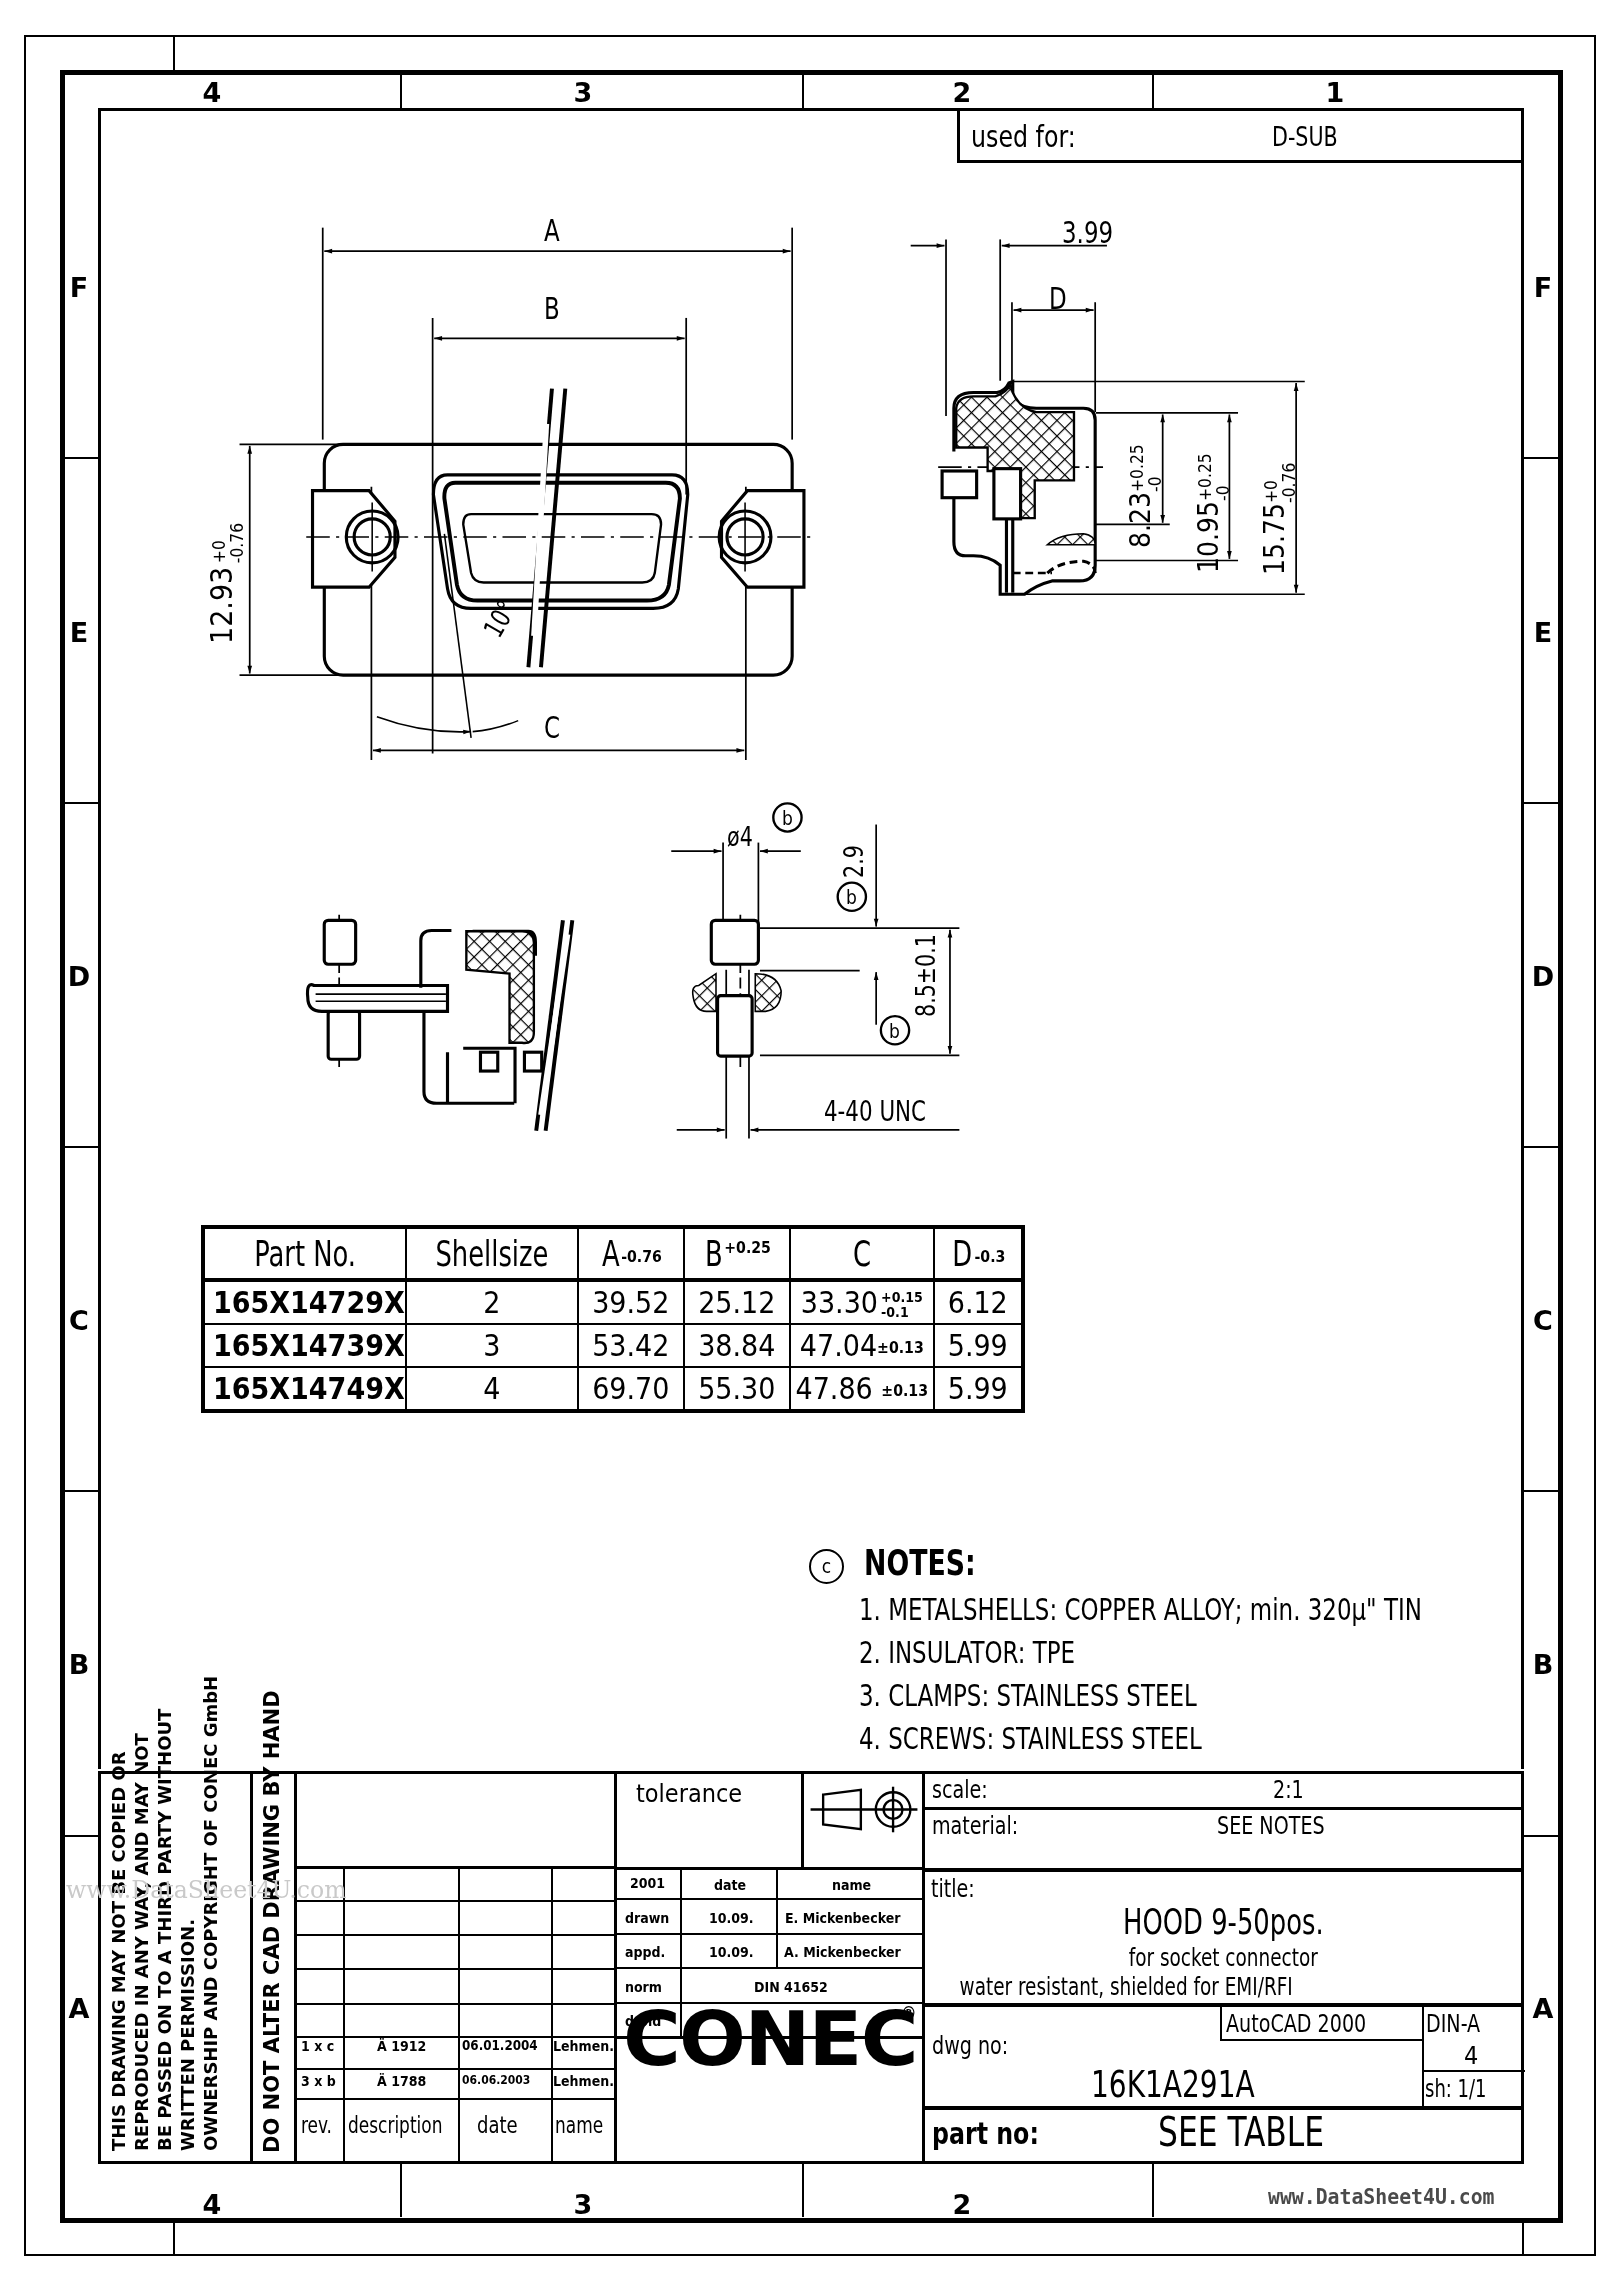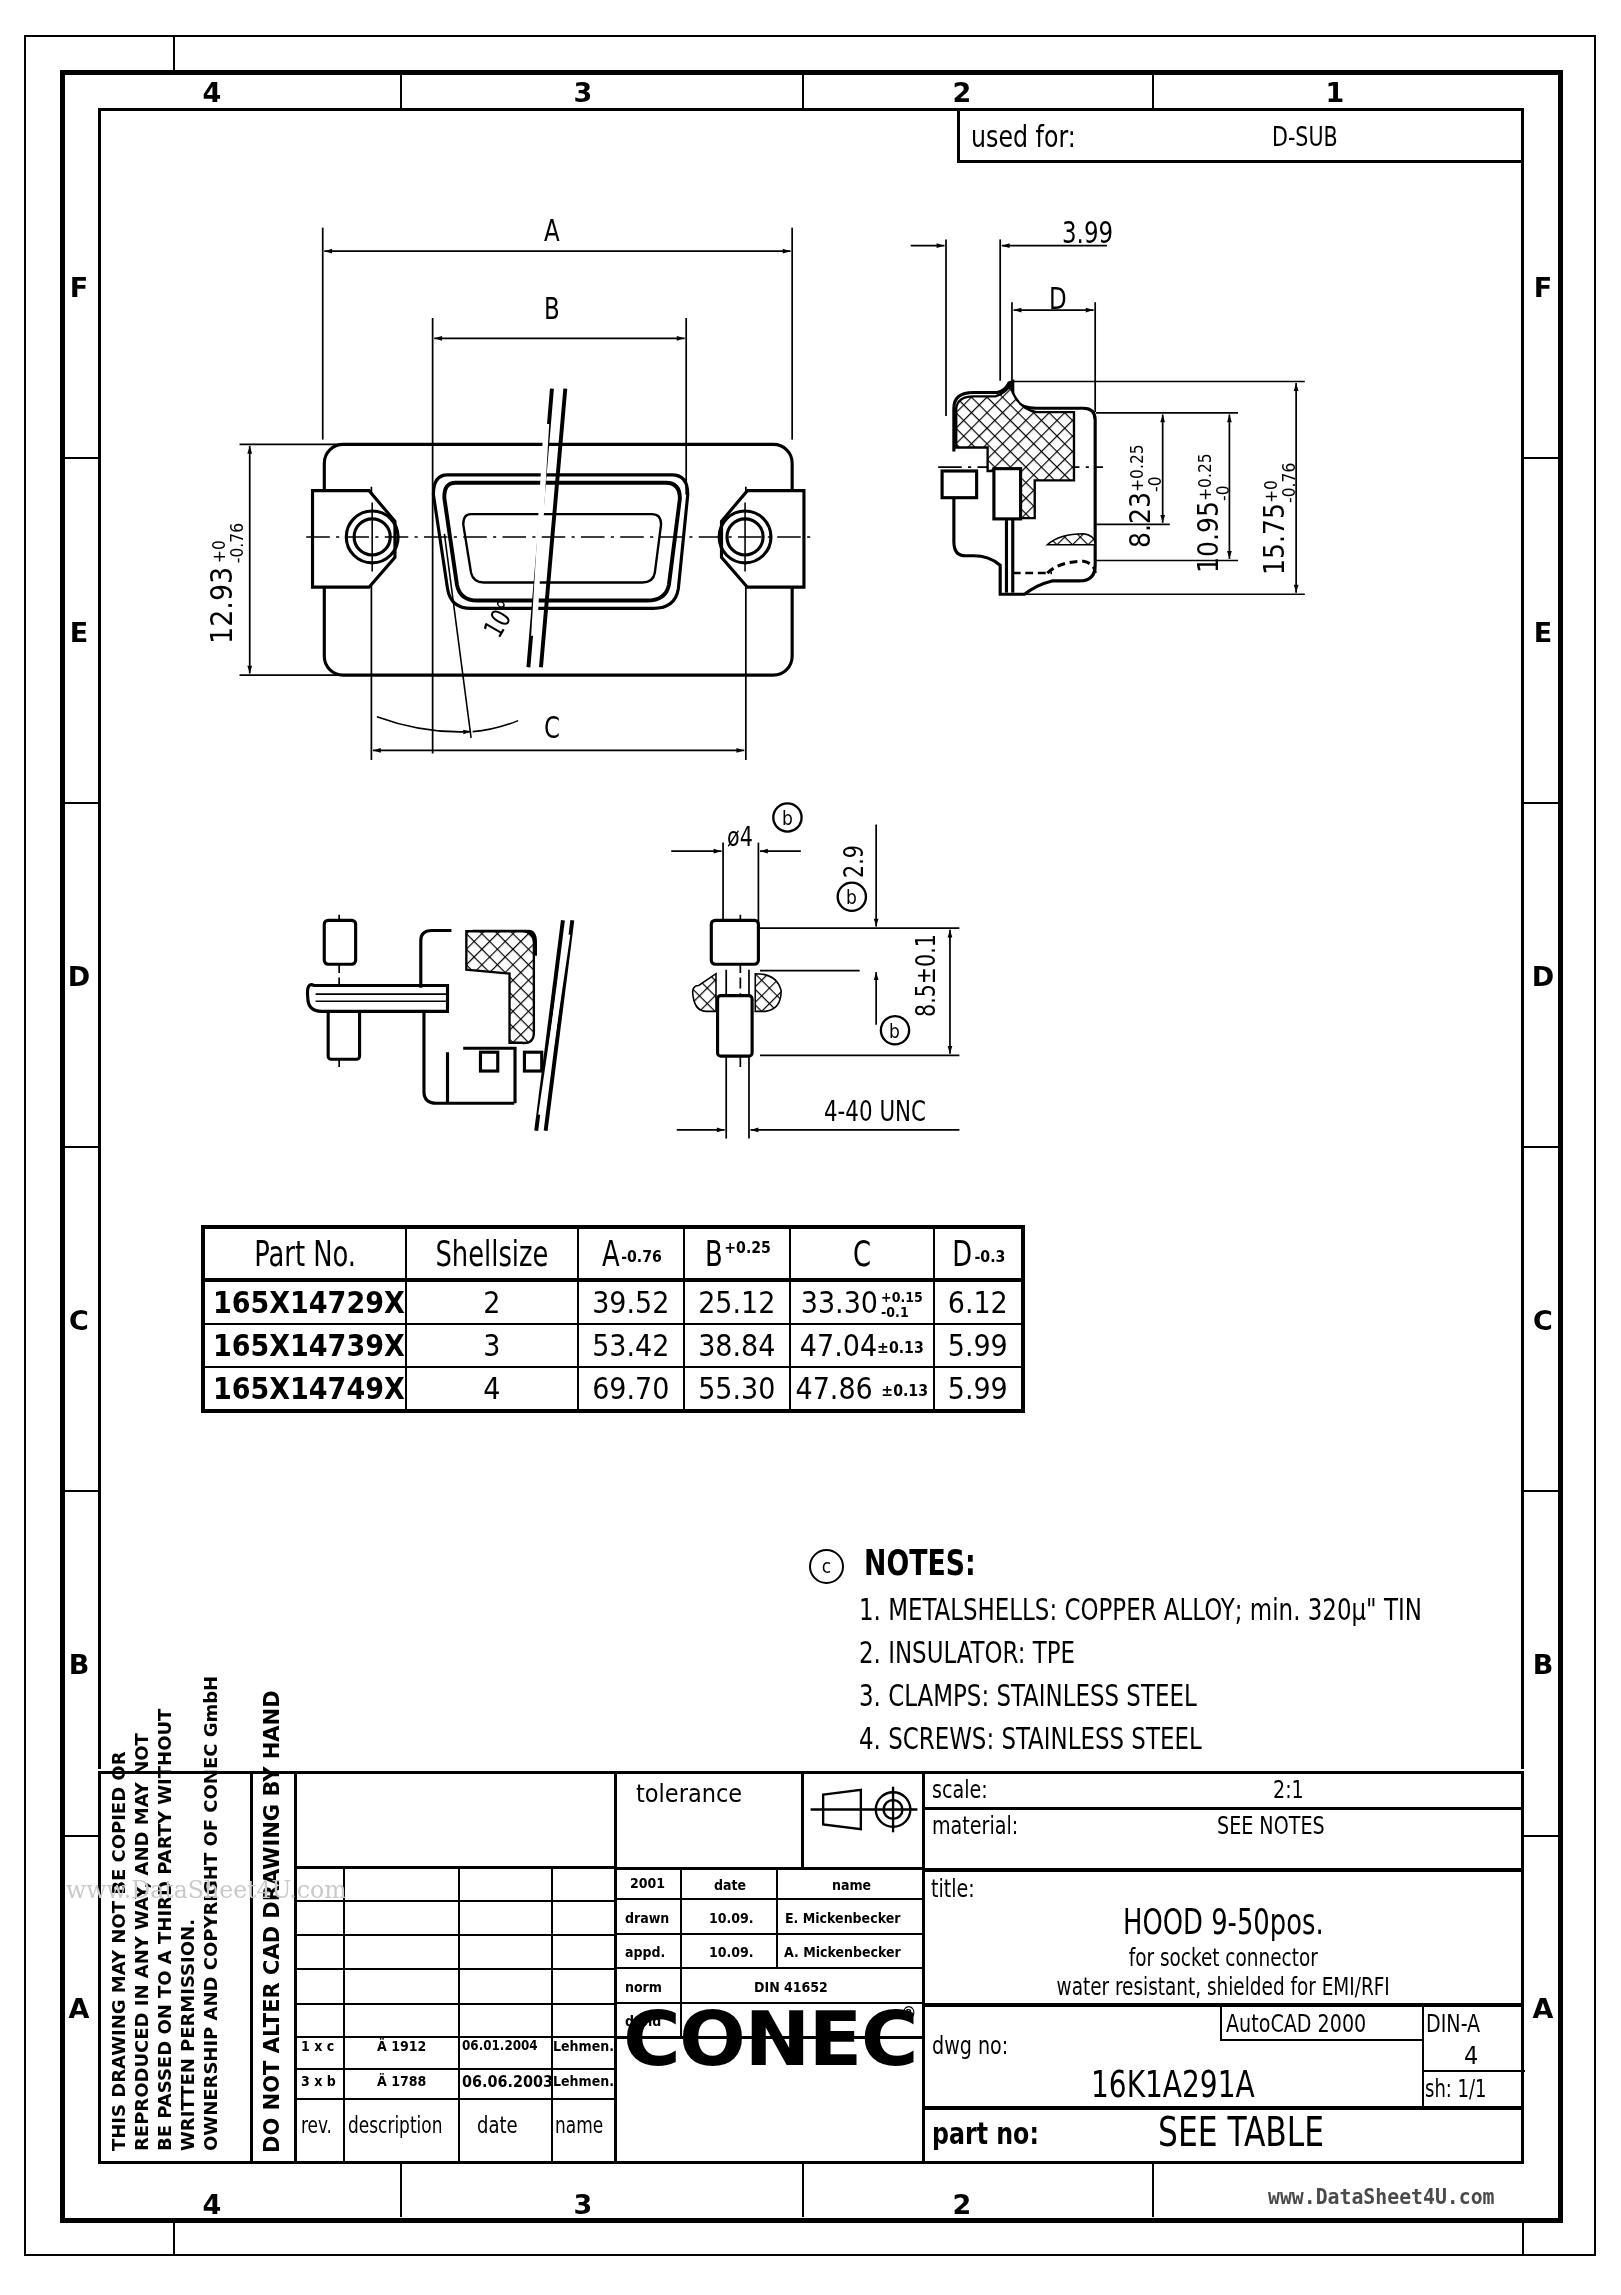--- a/index.html
+++ b/index.html
@@ -383,21 +383,21 @@
 <div class="tbl" style="left:458px;top:1866px;width:2.4px;height:298px;"></div>
 <div class="tbl" style="left:551px;top:1866px;width:2.4px;height:298px;"></div>
 <div class="tbl" style="left:614px;top:1771px;width:3.1px;height:393px;"></div>
 
 <span class="tbt" style="left:301px;top:2039px;font-size:14px;font-weight:bold;">1 x c</span>
 <span class="tbt" style="left:377px;top:2039px;font-size:14px;font-weight:bold;">Ä 1912</span>
 <span class="tbt" style="left:462px;top:2039px;font-size:13.3px;font-weight:bold;">06.01.2004</span>
 <span class="tbt" style="left:553px;top:2039px;font-size:14px;font-weight:bold;">Lehmen.</span>
 <span class="tbt" style="left:301px;top:2074px;font-size:14px;font-weight:bold;">3 x b</span>
 <span class="tbt" style="left:377px;top:2074px;font-size:14px;font-weight:bold;">Ä 1788</span>
-<span class="tbt" style="left:462px;top:2074px;font-size:16px;font-weight:bold;">06.06.2003</span>
+<span class="tbt" style="left:462px;top:2074px;font-size:12px;font-weight:bold;">06.06.2003</span>
 <span class="tbt" style="left:553px;top:2074px;font-size:14px;font-weight:bold;">Lehmen.</span>
 <span class="tbt" style="left:301px;top:2114px;font-size:23.6px;transform:scaleX(0.8);transform-origin:left;">rev.</span>
 <span class="tbt" style="left:348px;top:2114px;font-size:23.6px;transform:scaleX(0.8);transform-origin:left;">description</span>
 <span class="tbt" style="left:477px;top:2114px;font-size:23.6px;transform:scaleX(0.85);transform-origin:left;">date</span>
 <span class="tbt" style="left:555px;top:2114px;font-size:23.6px;transform:scaleX(0.8);transform-origin:left;">name</span>
 
 <div class="tbl" style="left:801px;top:1771px;width:3.1px;height:97px;"></div>
 <div class="tbl" style="left:922px;top:1771px;width:3.1px;height:393px;"></div>
 <span class="tbt" style="left:636px;top:1781px;font-size:25px;">tolerance</span>
 <svg style="left:809px;top:1782px;" width="110" height="55" viewBox="0 0 140 70">
@@ -447,21 +447,21 @@
 <div class="tbl" style="left:1422px;top:2004px;width:2.4px;height:103px;"></div>
 <div class="tbl" style="left:1422px;top:2070px;width:103px;height:2.4px;"></div>
 
 <span class="tbt" style="left:932px;top:1777px;font-size:25px;transform:scaleX(0.85);transform-origin:left;">scale:</span>
 <span class="tbt" style="left:1273px;top:1777px;font-size:25px;transform:scaleX(0.85);transform-origin:left;">2:1</span>
 <span class="tbt" style="left:932px;top:1813px;font-size:25px;transform:scaleX(0.85);transform-origin:left;">material:</span>
 <span class="tbt" style="left:1217px;top:1813px;font-size:25px;transform:scaleX(0.85);transform-origin:left;">SEE NOTES</span>
 <span class="tbt" style="left:931px;top:1876px;font-size:25px;transform:scaleX(0.85);transform-origin:left;">title:</span>
 <div class="tbt" style="left:923px;top:1905px;width:601px;text-align:center;font-size:35px;"><span class="sq">HOOD 9-50pos.</span></div>
 <div class="tbt" style="left:923px;top:1945px;width:601px;text-align:center;font-size:25px;"><span class="sq">for socket connector</span></div>
-<div class="tbt" style="left:923px;top:1974px;width:601px;text-align:center;font-size:25px;"><span class="sq">water resistant, shielded for EMI/RFI</span></div>
+<div class="tbt" style="left:923px;top:1974px;width:601px;font-size:25px;"><span class="sq">water resistant, shielded for EMI/RFI</span></div>
 <span class="tbt" style="left:932px;top:2033px;font-size:25px;transform:scaleX(0.85);transform-origin:left;">dwg no:</span>
 <span class="tbt" style="left:1226px;top:2011px;font-size:25px;transform:scaleX(0.85);transform-origin:left;">AutoCAD 2000</span>
 <div class="tbt" style="left:923px;top:2065px;width:499px;text-align:center;font-size:38px;"><span class="sq">16K1A291A</span></div>
 <span class="tbt" style="left:1426px;top:2011px;font-size:25px;transform:scaleX(0.85);transform-origin:left;">DIN-A</span>
 <span class="tbt" style="left:1464px;top:2043px;font-size:25px;">4</span>
 <span class="tbt" style="left:1425px;top:2076px;font-size:25px;transform:scaleX(0.8);transform-origin:left;">sh: 1/1</span>
 <span class="tbt" style="left:932px;top:2118px;font-size:31px;font-weight:bold;transform:scaleX(0.85);transform-origin:left;">part no:</span>
 <span class="tbt" style="left:1158px;top:2112px;font-size:41px;transform:scaleX(0.85);transform-origin:left;">SEE TABLE</span>
 
 <span class="watermark" style="left:66px;top:1876px;">www.DataSheet4U.com</span>

